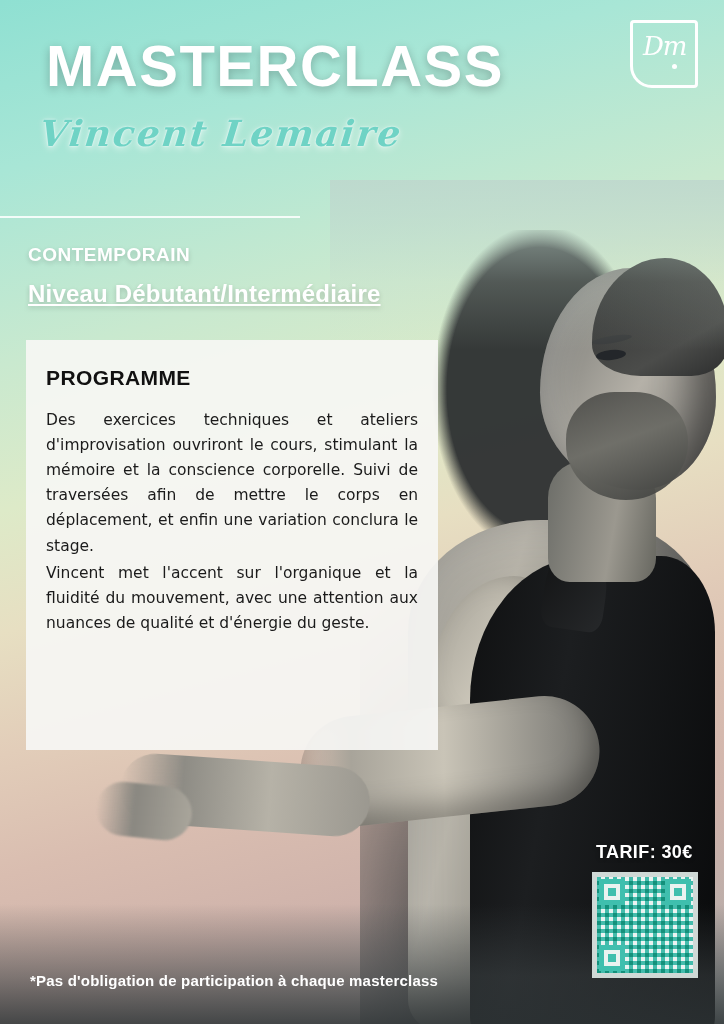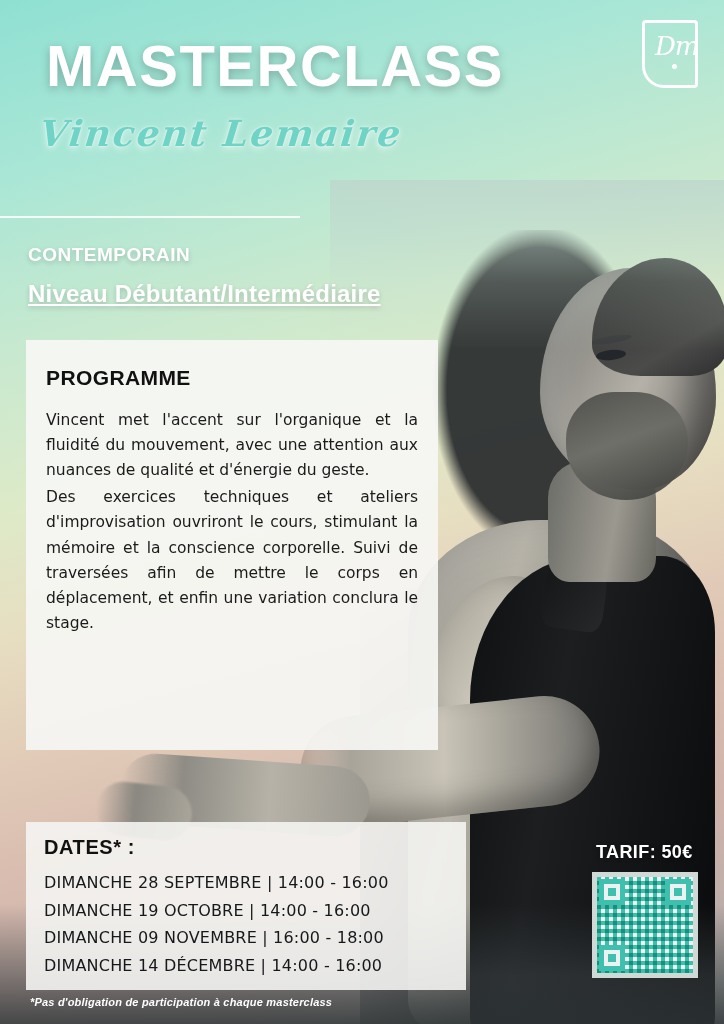--- a/index.html
+++ b/index.html
@@ -179,21 +179,21 @@
     font-size: 36px;
     font-weight: bold;
     letter-spacing: 2px;
     color: #6fd3c5;
     text-shadow: 0 2px 7px rgba(255,255,255,0.7), 0 0 2px rgba(255,255,255,0.9);
     transform: skewX(-6deg);
   }
   .logo {
     position: absolute;
     right: 26px; top: 20px;
-    width: 56px; height: 68px;
+    width: 68px; height: 68px;
     border: 3px solid #ffffff;
     border-radius: 4px 4px 4px 22px;
   }
   .logo-text {
     position: absolute;
     left: 10px; top: 8px;
     font-family: "DejaVu Serif", serif;
     font-size: 26px;
     font-style: italic;
     color: #ffffff;
@@ -279,26 +279,25 @@
   .dates-list li {
     font-family: "DejaVu Sans", sans-serif;
     font-size: 16px;
     letter-spacing: 0.2px;
     color: #16181a;
     line-height: 1.72;
   }
 
   .footnote {
     position: absolute;
-    left: 30px; top: 996px;
-    font-size: 11px;
+    left: 30px; top: 972px;
+    font-size: 15px;
     font-weight: bold;
     color: #ffffff;
     letter-spacing: 0.2px;
-    font-style: italic;
   }
 
   
   .price {
     position: absolute;
     left: 596px; top: 842px;
     font-size: 18px;
     font-weight: bold;
     color: #ffffff;
     letter-spacing: 0.4px;
@@ -367,38 +366,29 @@
   </div>
 
   <div class="rule"></div>
 
   <div class="course-title">CONTEMPORAIN</div>
   <div class="course-level">Niveau Débutant/Intermédiaire</div>
 
   <div class="card-programme">
     <h2>PROGRAMME</h2>
     <div class="prog-body">
+      <p>Des exercices techniques et ateliers d'improvisation ouvriront le cours, stimulant la mémoire et la conscience corporelle. Suivi de traversées afin de mettre le corps en déplacement, et enfin une variation conclura le stage.</p>
       <p>Vincent met l'accent sur l'organique et la fluidité du mouvement, avec une attention aux nuances de qualité et d'énergie du geste.</p>
-      <p>Des exercices techniques et ateliers d'improvisation ouvriront le cours, stimulant la mémoire et la conscience corporelle. Suivi de traversées afin de mettre le corps en déplacement, et enfin une variation conclura le stage.</p>
     </div>
   </div>
 
-  <div class="card-dates">
-    <h2>DATES* :</h2>
-    <ul class="dates-list">
-      <li>DIMANCHE 28 SEPTEMBRE | 14:00 - 16:00</li>
-      <li>DIMANCHE 19 OCTOBRE | 14:00 - 16:00</li>
-      <li>DIMANCHE 09 NOVEMBRE | 16:00 - 18:00</li>
-      <li>DIMANCHE 14 DÉCEMBRE | 14:00 - 16:00</li>
-    </ul>
-  </div>
 
   <div class="footnote">*Pas d'obligation de participation à chaque masterclass</div>
 
-  <div class="price">TARIF: 50€</div>
+  <div class="price">TARIF: 30€</div>
   <div class="qr">
     <div class="qr-inner">
       <span class="qr-eye tl">
           <i></i>
         </span>
       <span class="qr-eye tr">
           <i></i>
         </span>
       <span class="qr-eye bl">
           <i></i>

